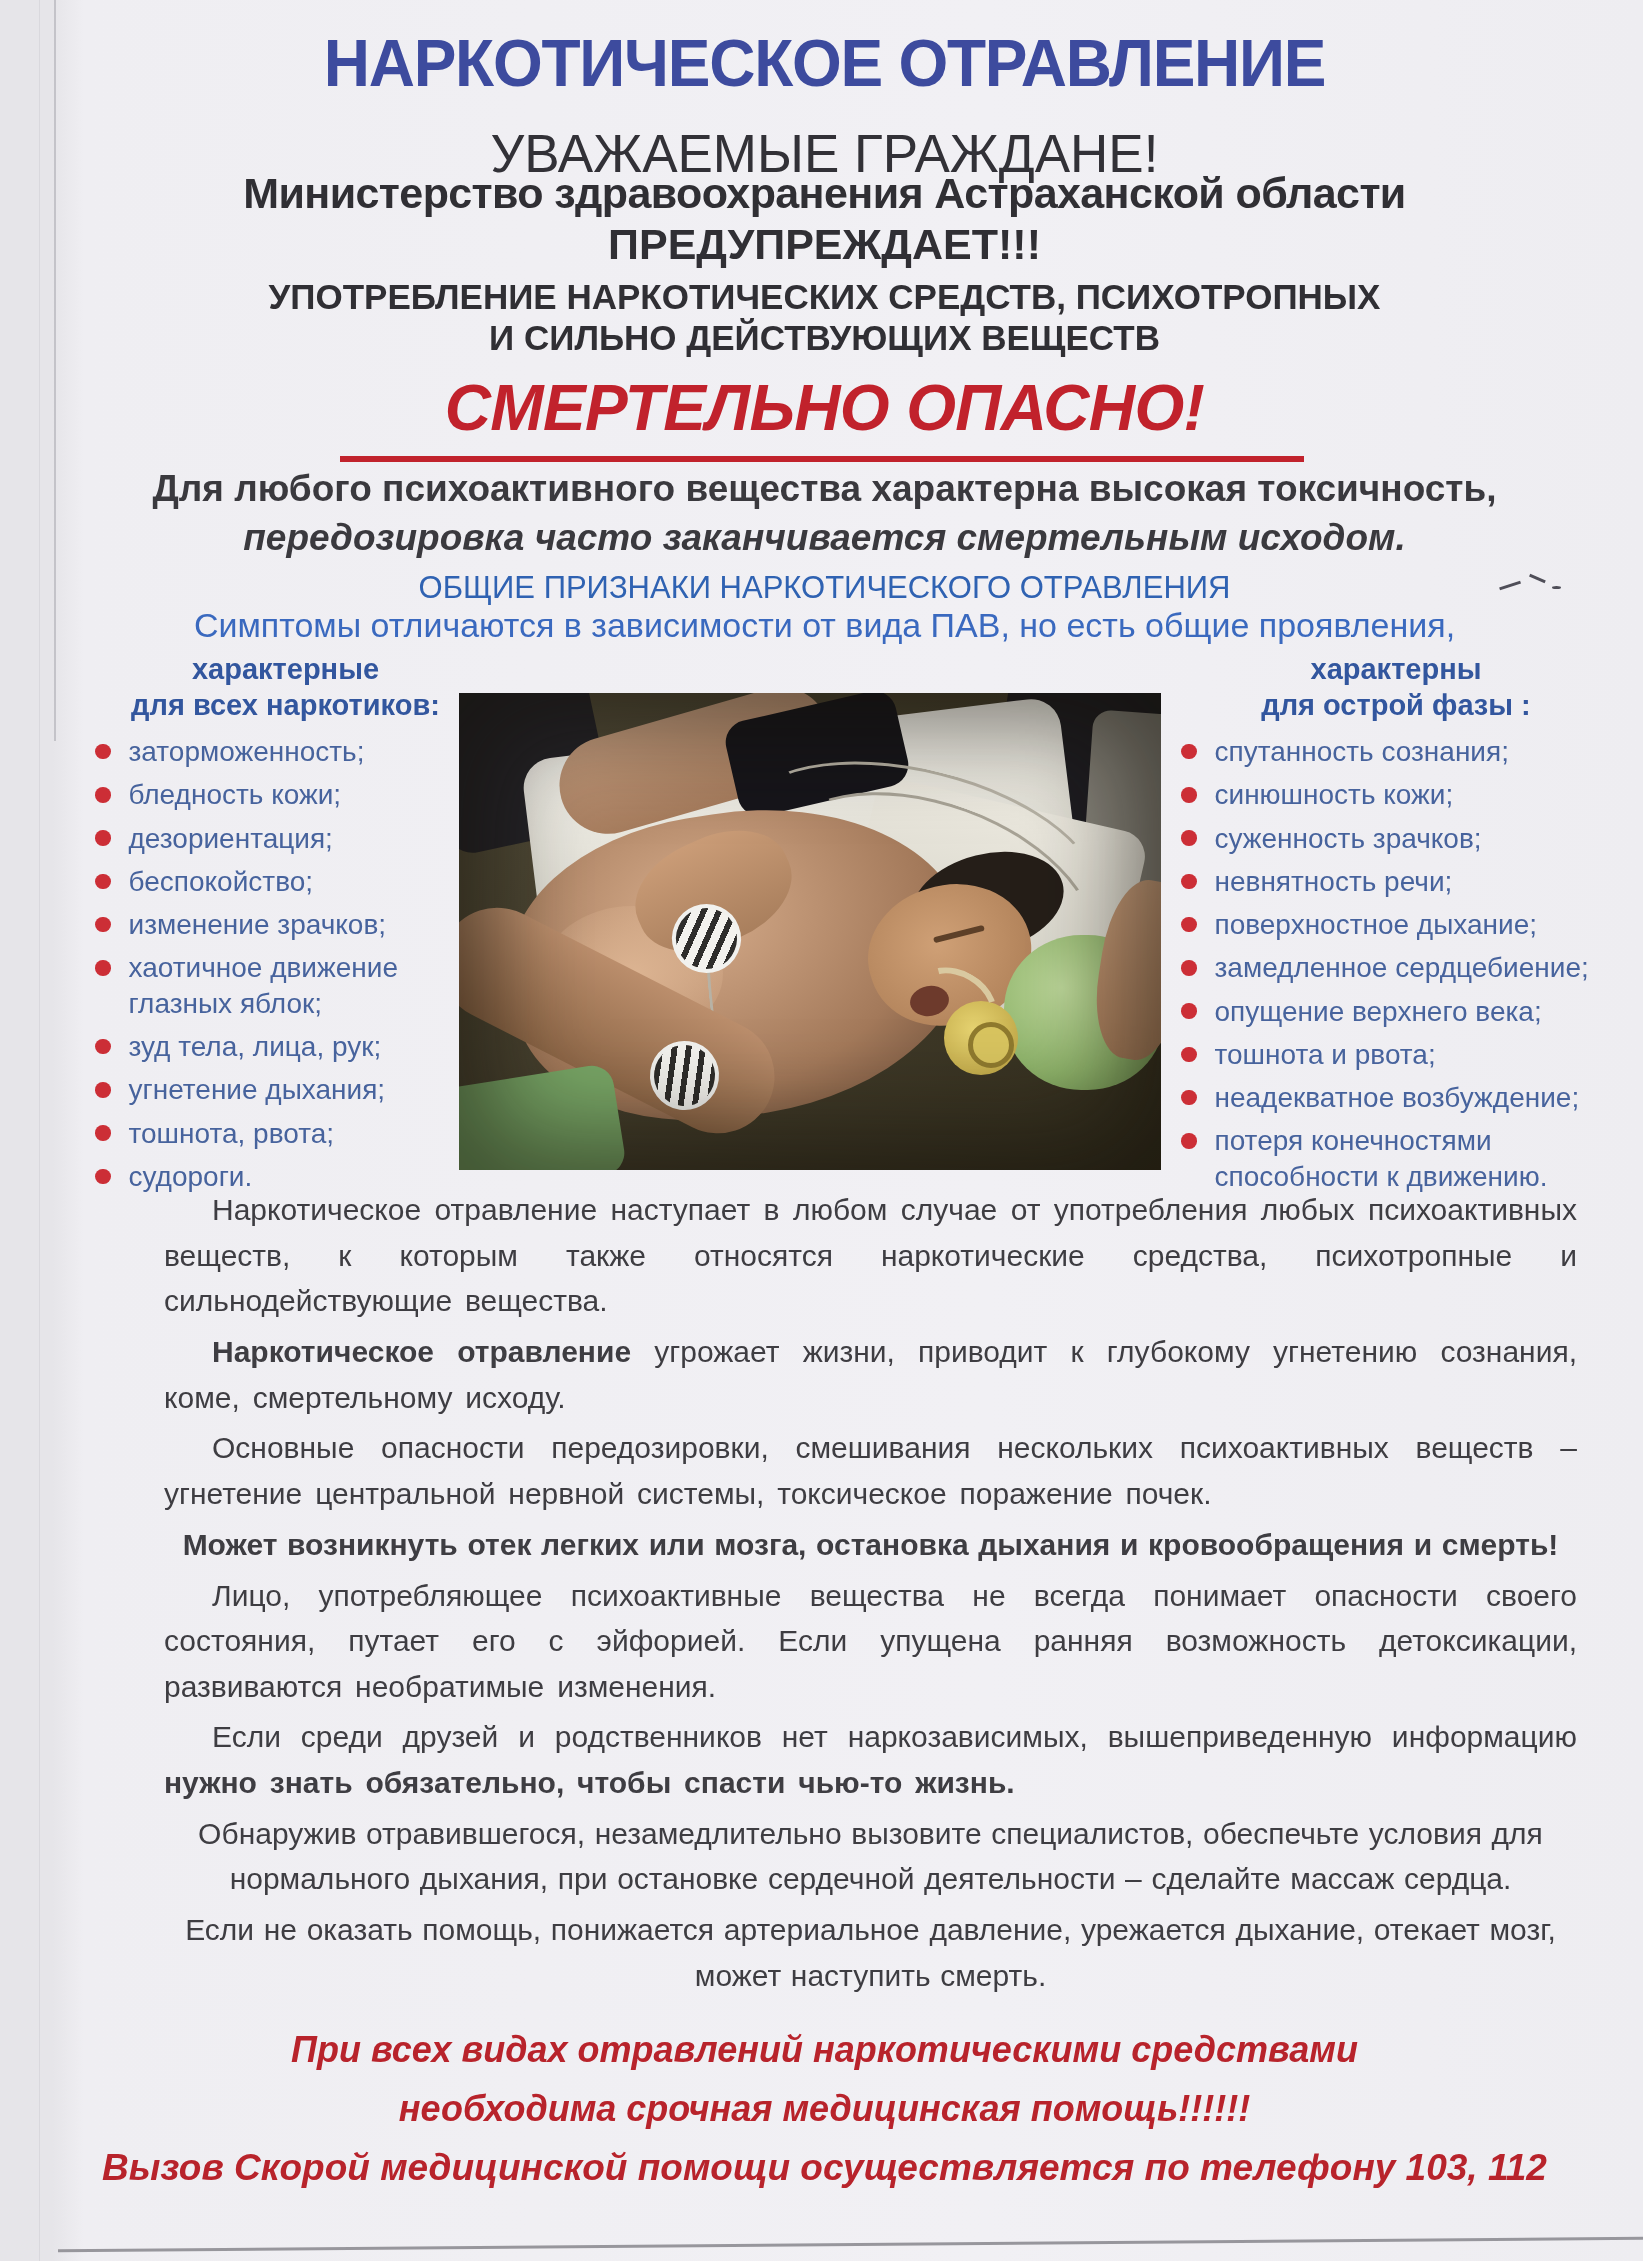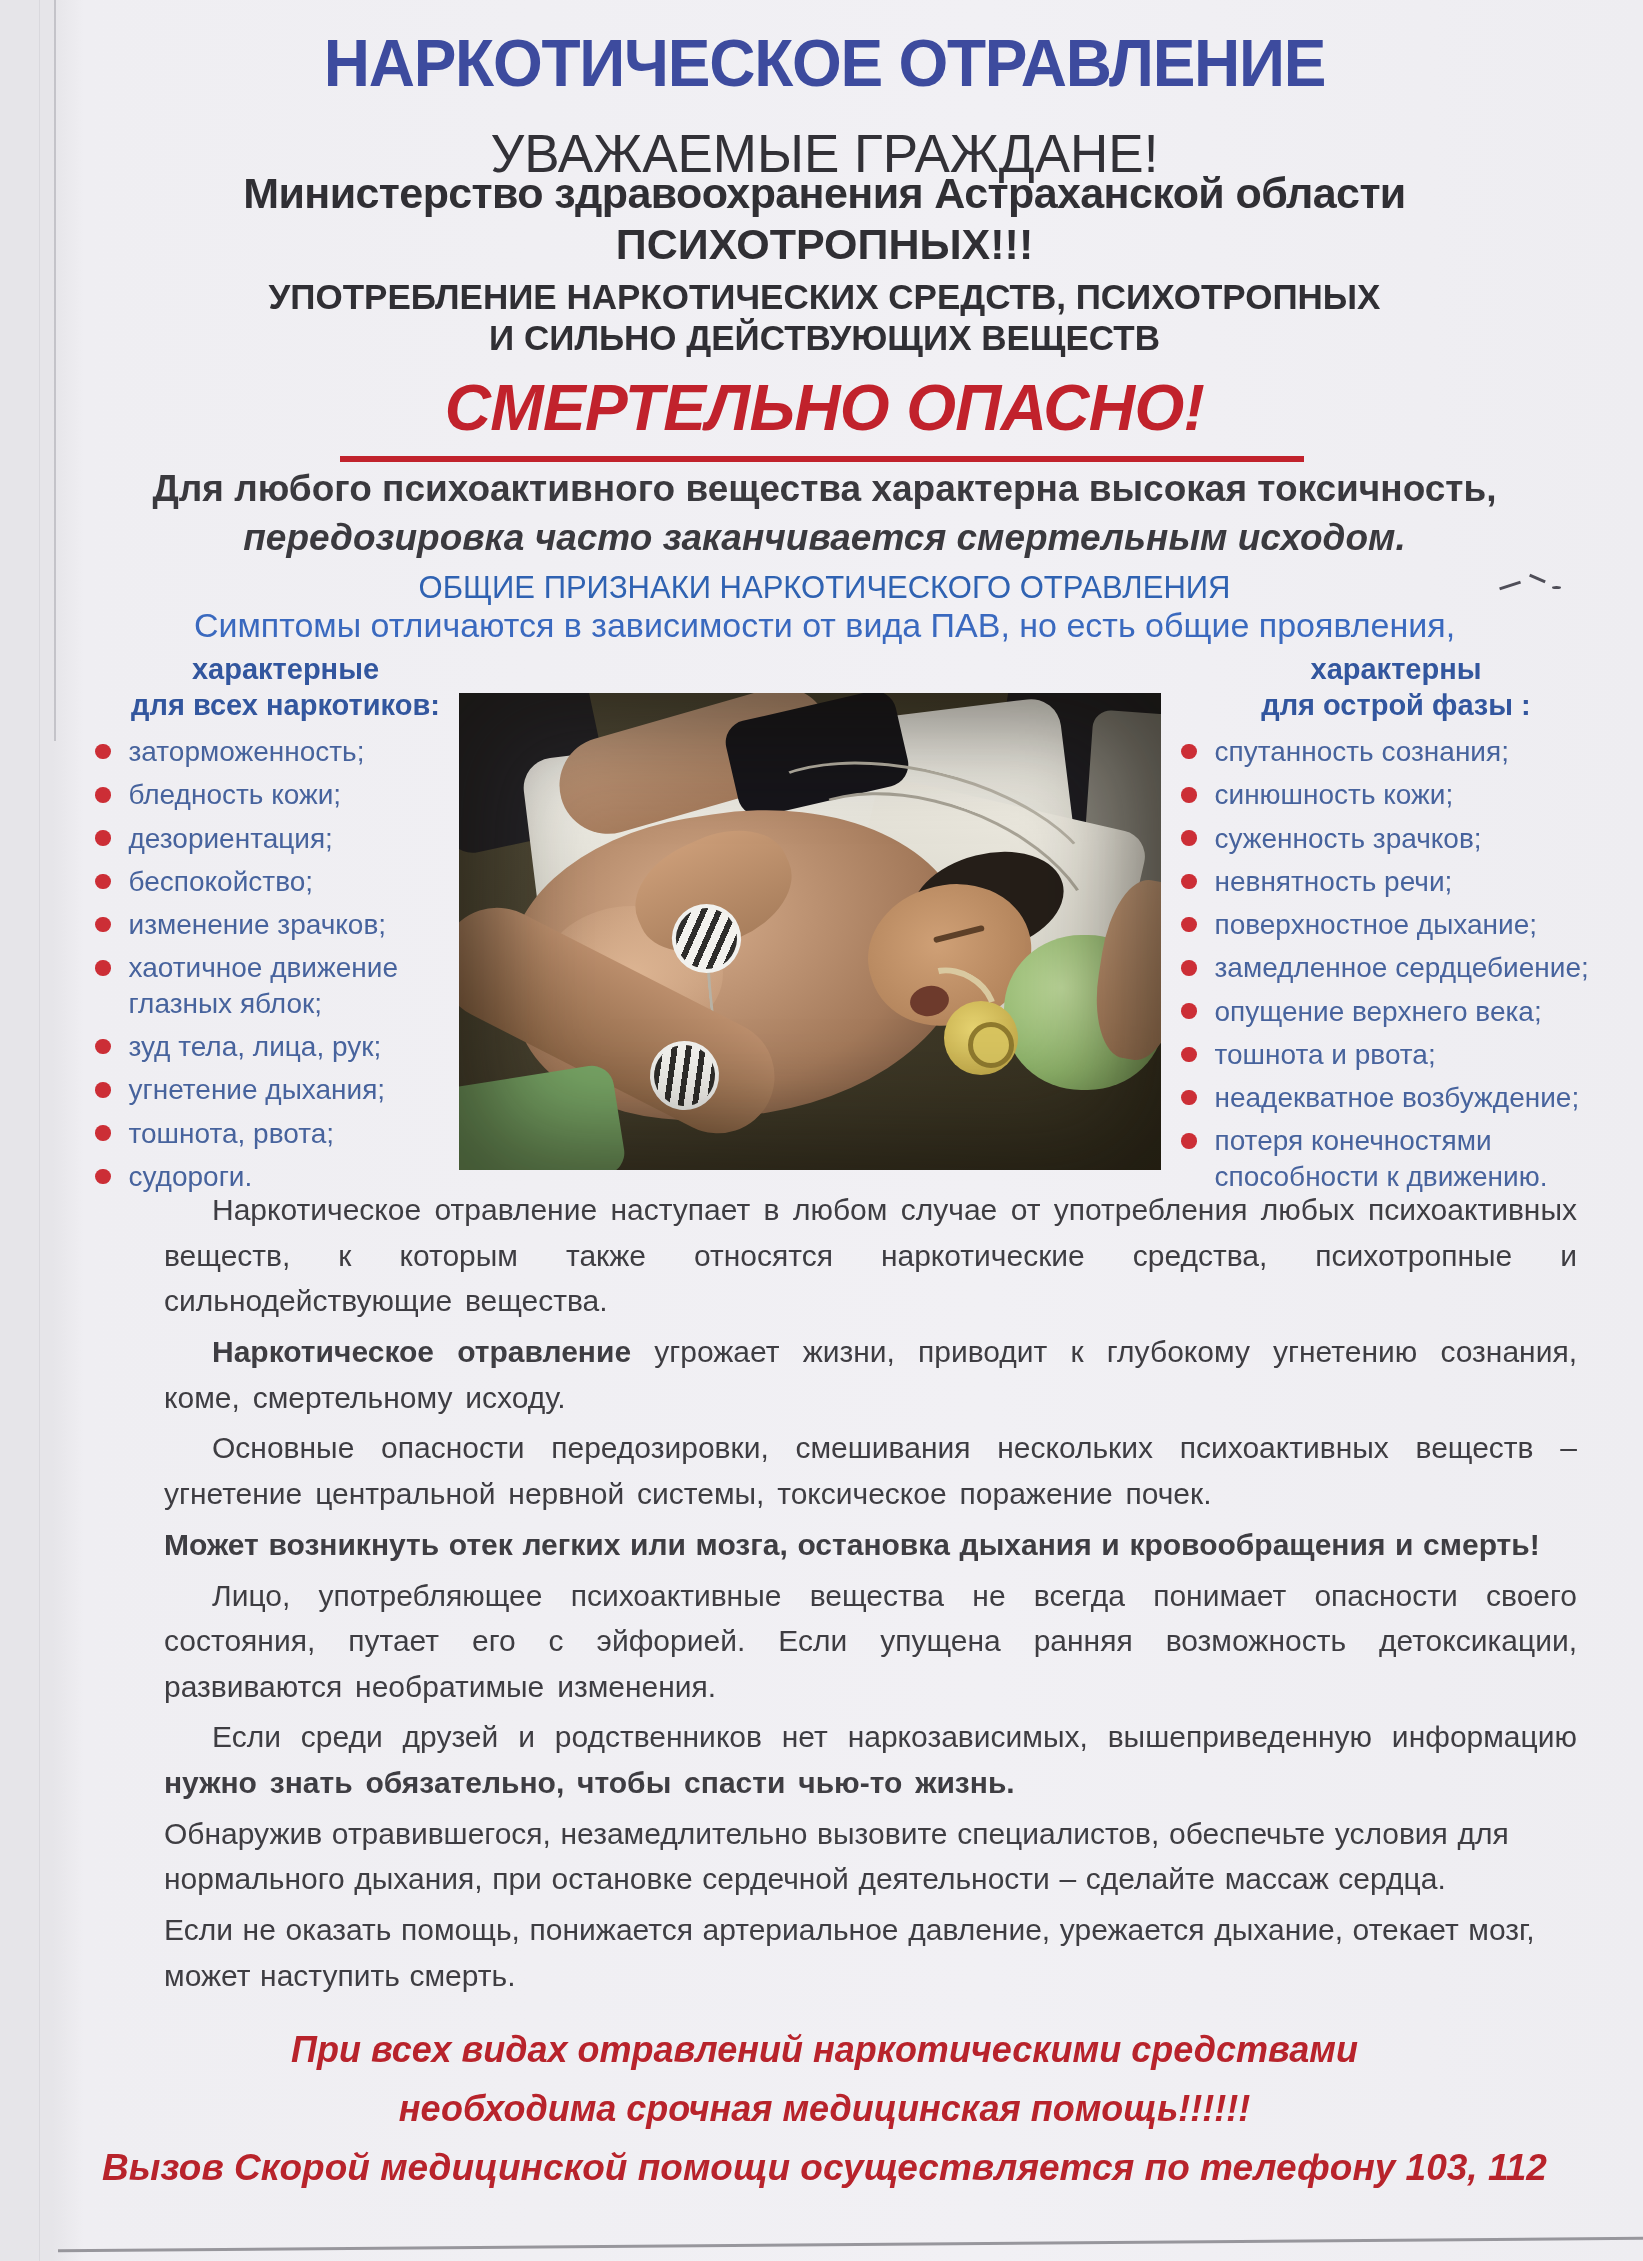--- a/index.html
+++ b/index.html
@@ -60,21 +60,21 @@
                 background:repeating-linear-gradient(90deg,#2e2d2b 0 5.8px,#f3f2ee 5.8px 14px);}
   .ph-el1{left:213px;top:211px;transform:rotate(24deg);}
   .ph-el2{left:191px;top:348px;transform:rotate(8deg);}
   .ph-wire1{left:277px;top:77px;width:361px;height:168px;border:3.9px solid transparent;border-top:3.9px solid #b7b2a5;border-radius:50%;transform:rotate(14deg);}
   .ph-wire2{left:303px;top:110px;width:335px;height:193px;border:3.2px solid transparent;border-top:3.2px solid #a8a396;border-radius:50%;transform:rotate(20deg);}
   .ph-wire3{left:251px;top:193px;width:58px;height:232px;border:3.2px solid transparent;border-left:3.2px solid #b7b2a5;border-radius:45%;transform:rotate(-6deg);}
   .ph-vignette{left:0;top:0;width:100%;height:100%;box-shadow:inset 0 0 97px 35px rgba(18,15,8,.55);}
   
   .paras{position:absolute;left:132px;top:1187px;width:1413px;font-size:30px;line-height:1.52;color:#3e3d42;margin-left:32px;}
   .paras p{margin:0 0 5.2px 0;text-align:justify;text-indent:48px;word-spacing:4.5px;}
-  .paras p.center{text-align:left;text-indent:0;word-spacing:1.3px;}
+  .paras p.center{text-align:center;text-indent:0;word-spacing:1.3px;}
   .paras .b{font-weight:bold;}
   
   .f-red1{top:2029px;font-size:36px;font-weight:bold;font-style:italic;color:#b8232b;}
   .f-red2{top:2088px;font-size:36px;font-weight:bold;font-style:italic;color:#b8232b;}
   .f-red3{top:2147px;font-size:37px;font-weight:bold;font-style:italic;color:#b8232b;}
   .scribble{position:absolute;left:1495px;top:572px;width:71px;height:26px;}
   .scribble i{position:absolute;display:block;background:#4f4e58;}
   .scribble i:nth-child(1){left:3.9px;top:11.6px;width:22px;height:2.6px;transform:rotate(-18deg);}
   .scribble i:nth-child(2){left:34px;top:5.2px;width:17px;height:2.6px;transform:rotate(24deg);}
   .scribble i:nth-child(3){left:57px;top:14px;width:9px;height:3.2px;border-radius:50%;}
@@ -83,21 +83,21 @@
 </head>
 <body>
 
 <div class="page">
   <div class="crease"></div>
   <div class="crease2"></div>
 
   <div class="cline t-title">НАРКОТИЧЕСКОЕ ОТРАВЛЕНИЕ</div>
   <div class="cline t-salut">УВАЖАЕМЫЕ ГРАЖДАНЕ!</div>
   <div class="cline t-min1">Министерство здравоохранения Астраханской области</div>
-  <div class="cline t-min2">ПСИХОТРОПНЫХ!!!</div>
+  <div class="cline t-min2">ПРЕДУПРЕЖДАЕТ!!!</div>
   <div class="cline t-use1">УПОТРЕБЛЕНИЕ НАРКОТИЧЕСКИХ СРЕДСТВ, ПСИХОТРОПНЫХ</div>
   <div class="cline t-use2">И СИЛЬНО ДЕЙСТВУЮЩИХ ВЕЩЕСТВ</div>
   <div class="cline t-danger">СМЕРТЕЛЬНО ОПАСНО!</div>
   <div class="danger-underline"></div>
   <div class="cline t-tox1">Для любого психоактивного вещества характерна высокая токсичность,</div>
   <div class="cline t-tox2">передозировка часто заканчивается смертельным исходом.</div>
   <div class="cline t-signs-h">ОБЩИЕ ПРИЗНАКИ НАРКОТИЧЕСКОГО ОТРАВЛЕНИЯ</div>
   <div class="cline t-signs-sub">Симптомы отличаются в зависимости от вида ПАВ, но есть общие проявления,</div>
   <div class="scribble">
       <i></i>

